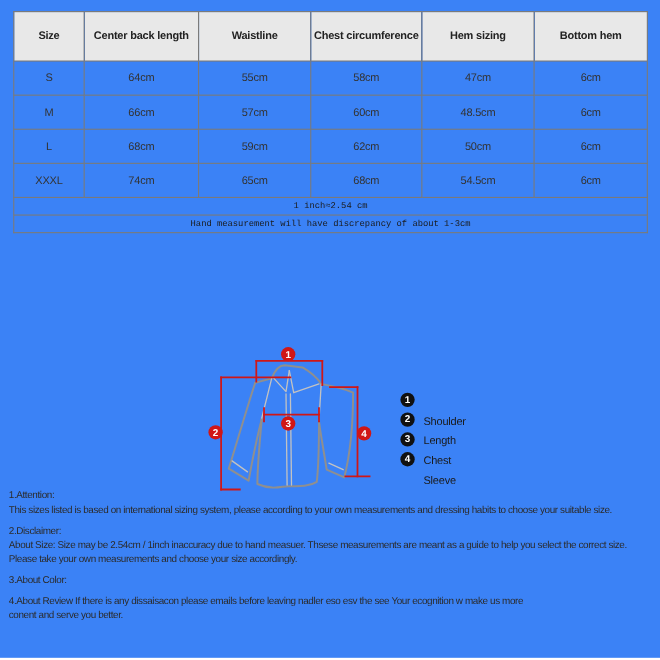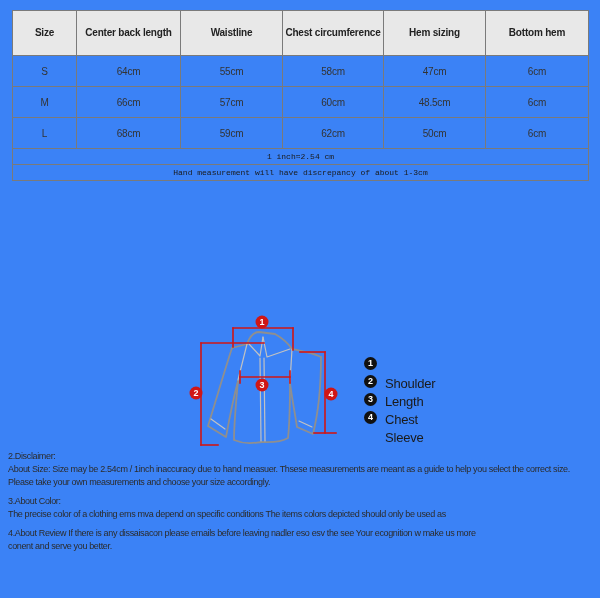--- a/index.html
+++ b/index.html
@@ -21,21 +21,21 @@
         font-size:8px;height:15px;color:#1a1a1a;letter-spacing:0;}
 
   
   svg.diagram{position:absolute;left:150px;top:295px;width:300px;height:160px;}
 
   .legend{position:absolute;left:364px;top:354px;}
   .legend-row{display:flex;align-items:center;height:18px;}
   .badge{width:13px;height:13px;border-radius:50%;background:#111;color:#fff;
         font-size:9px;font-weight:bold;display:flex;align-items:center;
         justify-content:center;margin-right:8px;flex:none;line-height:1;}
-  .legend-label{font-size:13px;color:#1a1a1a;letter-spacing:-0.2px;margin-top:40px;}
+  .legend-label{font-size:10px;color:#1a1a1a;letter-spacing:-0.2px;margin-top:40px;}
 
   
   .notes{position:absolute;left:8px;top:444px;width:590px;font-size:9px;
         color:#2b2b2b;letter-spacing:-0.35px;}
   .note{margin-bottom:6px;}
   .note-line{line-height:13px;white-space:nowrap;}
 </style>
 </head>
 <body>
 
@@ -78,20 +78,28 @@
         <td>6cm</td>
       </tr>
       <tr>
         <td>L</td>
         <td>68cm</td>
         <td>59cm</td>
         <td>62cm</td>
         <td>50cm</td>
         <td>6cm</td>
       </tr>
+      <tr>
+        <td>XXXL</td>
+        <td>74cm</td>
+        <td>65cm</td>
+        <td>68cm</td>
+        <td>54.5cm</td>
+        <td>6cm</td>
+      </tr>
       <tr class="footnote">
         <td colspan="6">1 inch≈2.54 cm</td>
       </tr>
       <tr class="footnote">
         <td colspan="6">Hand measurement will have discrepancy of about 1-3cm</td>
       </tr>
     </tbody>
   </table>
 
   <svg class="diagram" viewBox="150 295 300 160" xmlns="http://www.w3.org/2000/svg">
@@ -182,29 +190,30 @@
       <span class="legend-label">Chest</span>
     </div>
     <div class="legend-row">
       <span class="badge">4</span>
       <span class="legend-label">Sleeve</span>
     </div>
   </div>
 
   <div class="notes">
     <div class="note">
+      <div class="note-line">1.Attention:</div>
+      <div class="note-line">This sizes listed is based on international sizing system, please according to your own measurements and dressing habits to choose your suitable size.</div>
     </div>
     <div class="note">
       <div class="note-line">2.Disclaimer:</div>
       <div class="note-line">About Size: Size may be 2.54cm / 1inch inaccuracy due to hand measuer. Thsese measurements are meant as a guide to help you select the correct size.</div>
       <div class="note-line">Please take your own measurements and choose your size accordingly.</div>
     </div>
     <div class="note">
       <div class="note-line">3.About Color:</div>
-      <div class="note-line">The precise color of a clothing ems mva depend on specific conditions The items colors depicted should only be used as</div>
     </div>
     <div class="note">
       <div class="note-line">4.About Review If there is any dissaisacon please emails before leaving nadler eso esv the see Your ecognition w make us more</div>
       <div class="note-line">conent and serve you better.</div>
     </div>
   </div>
 
 </div>
 
 </body></html>

